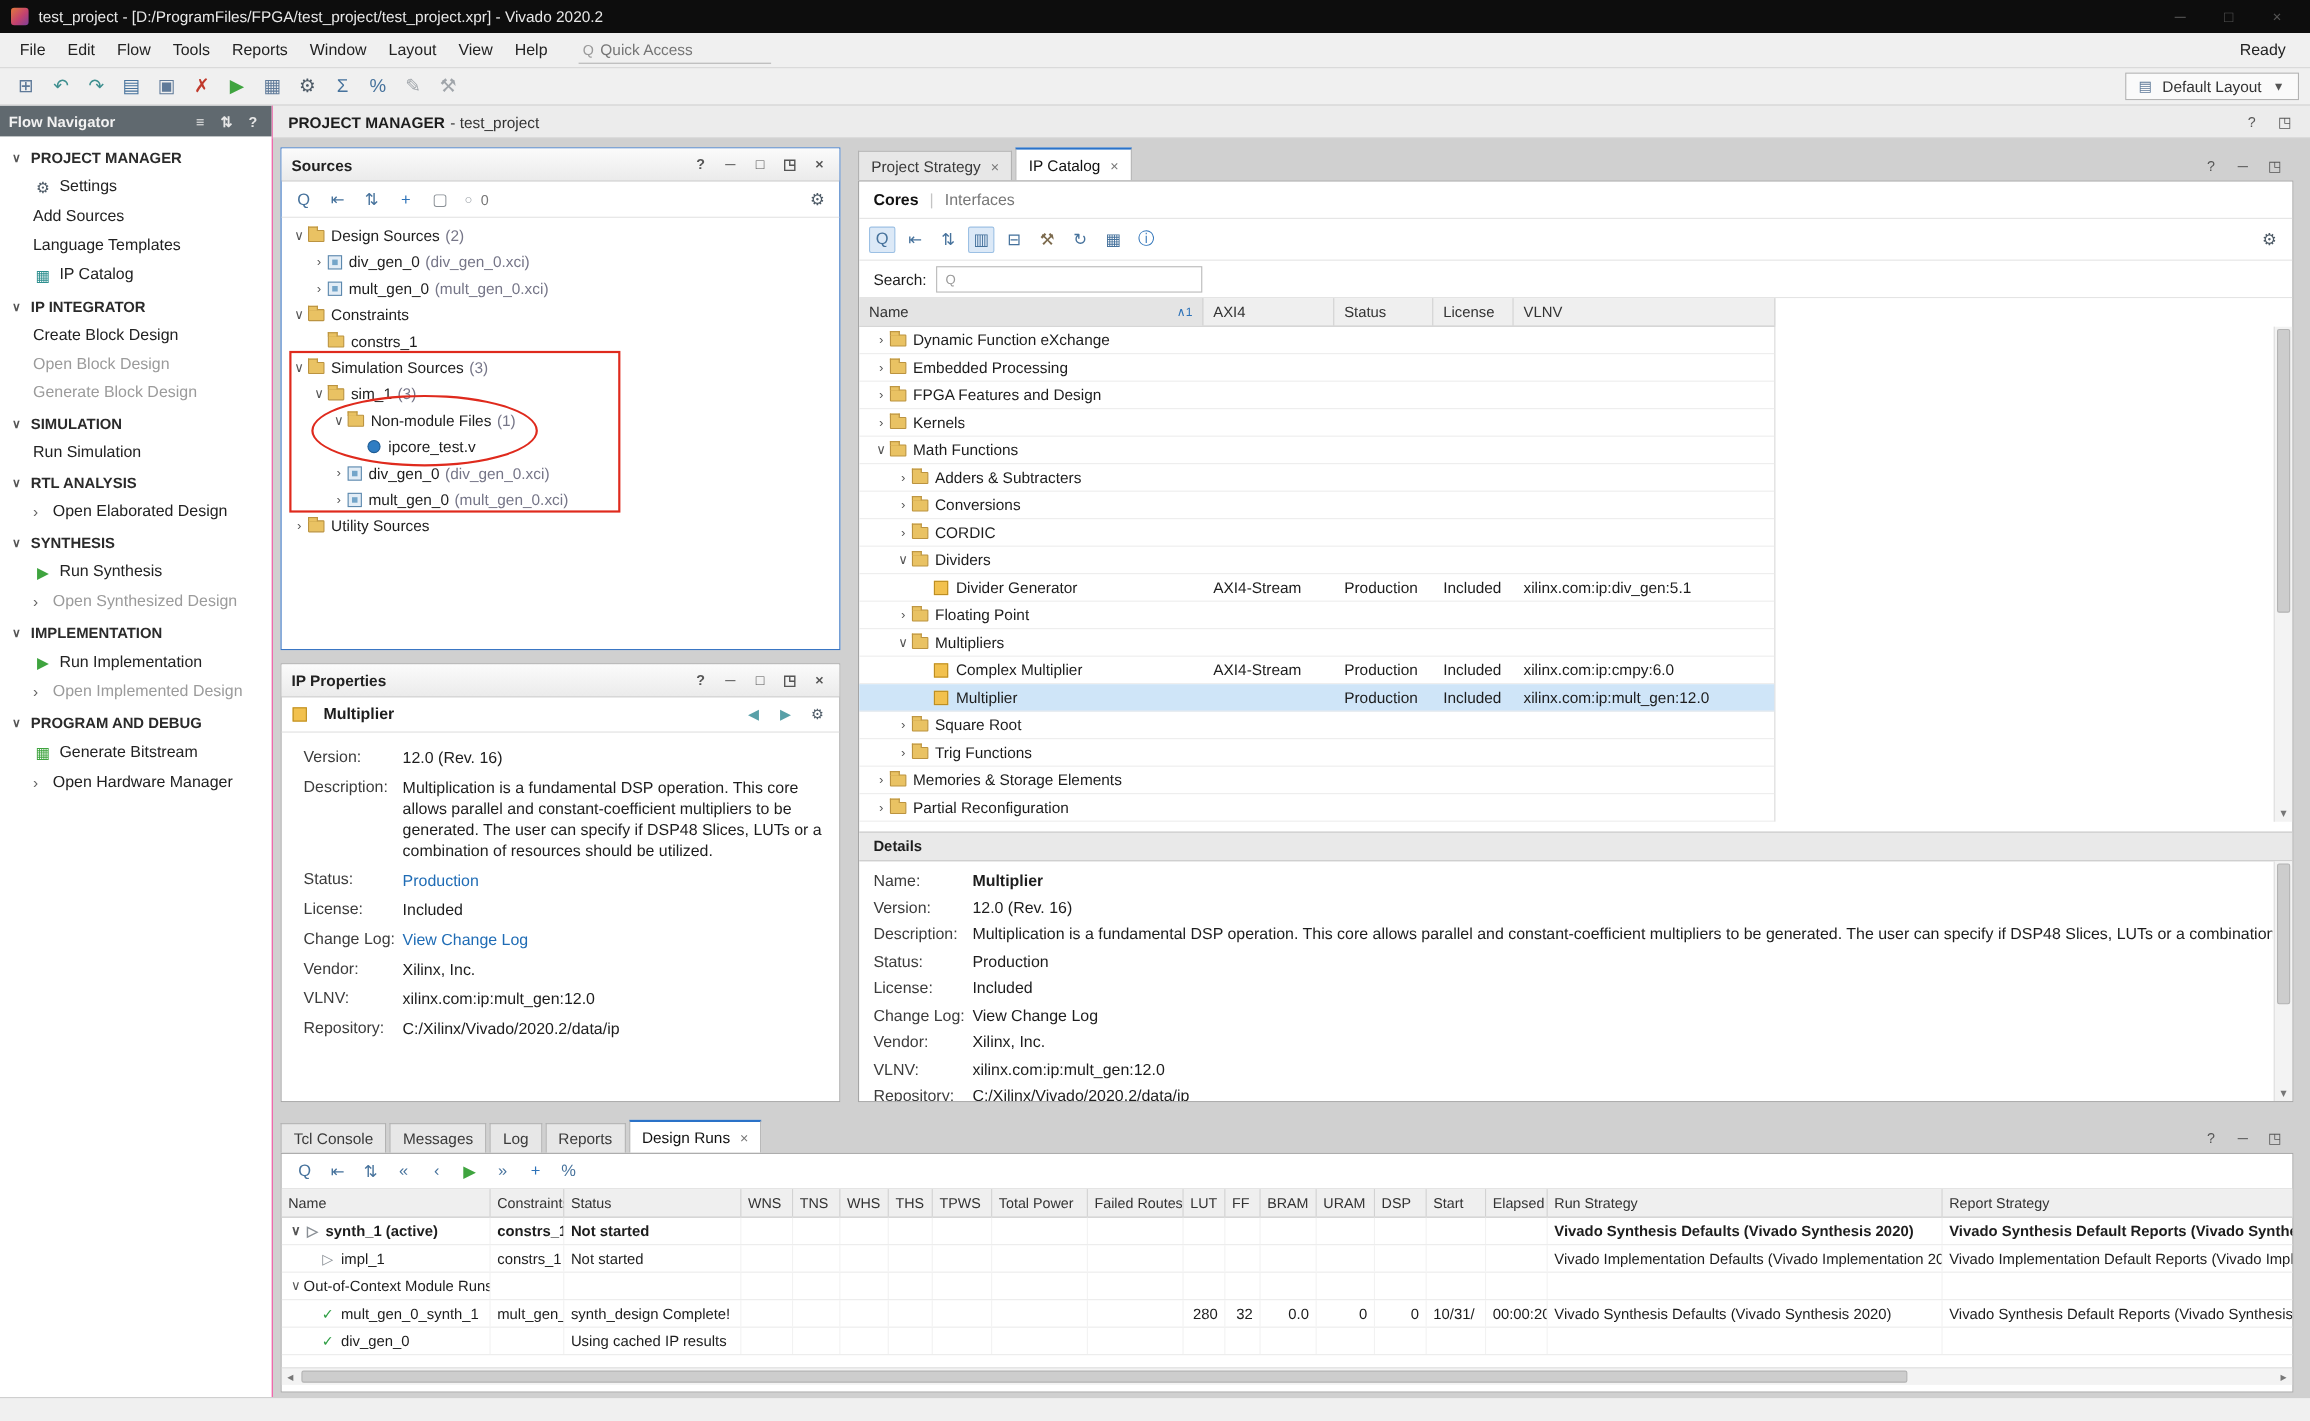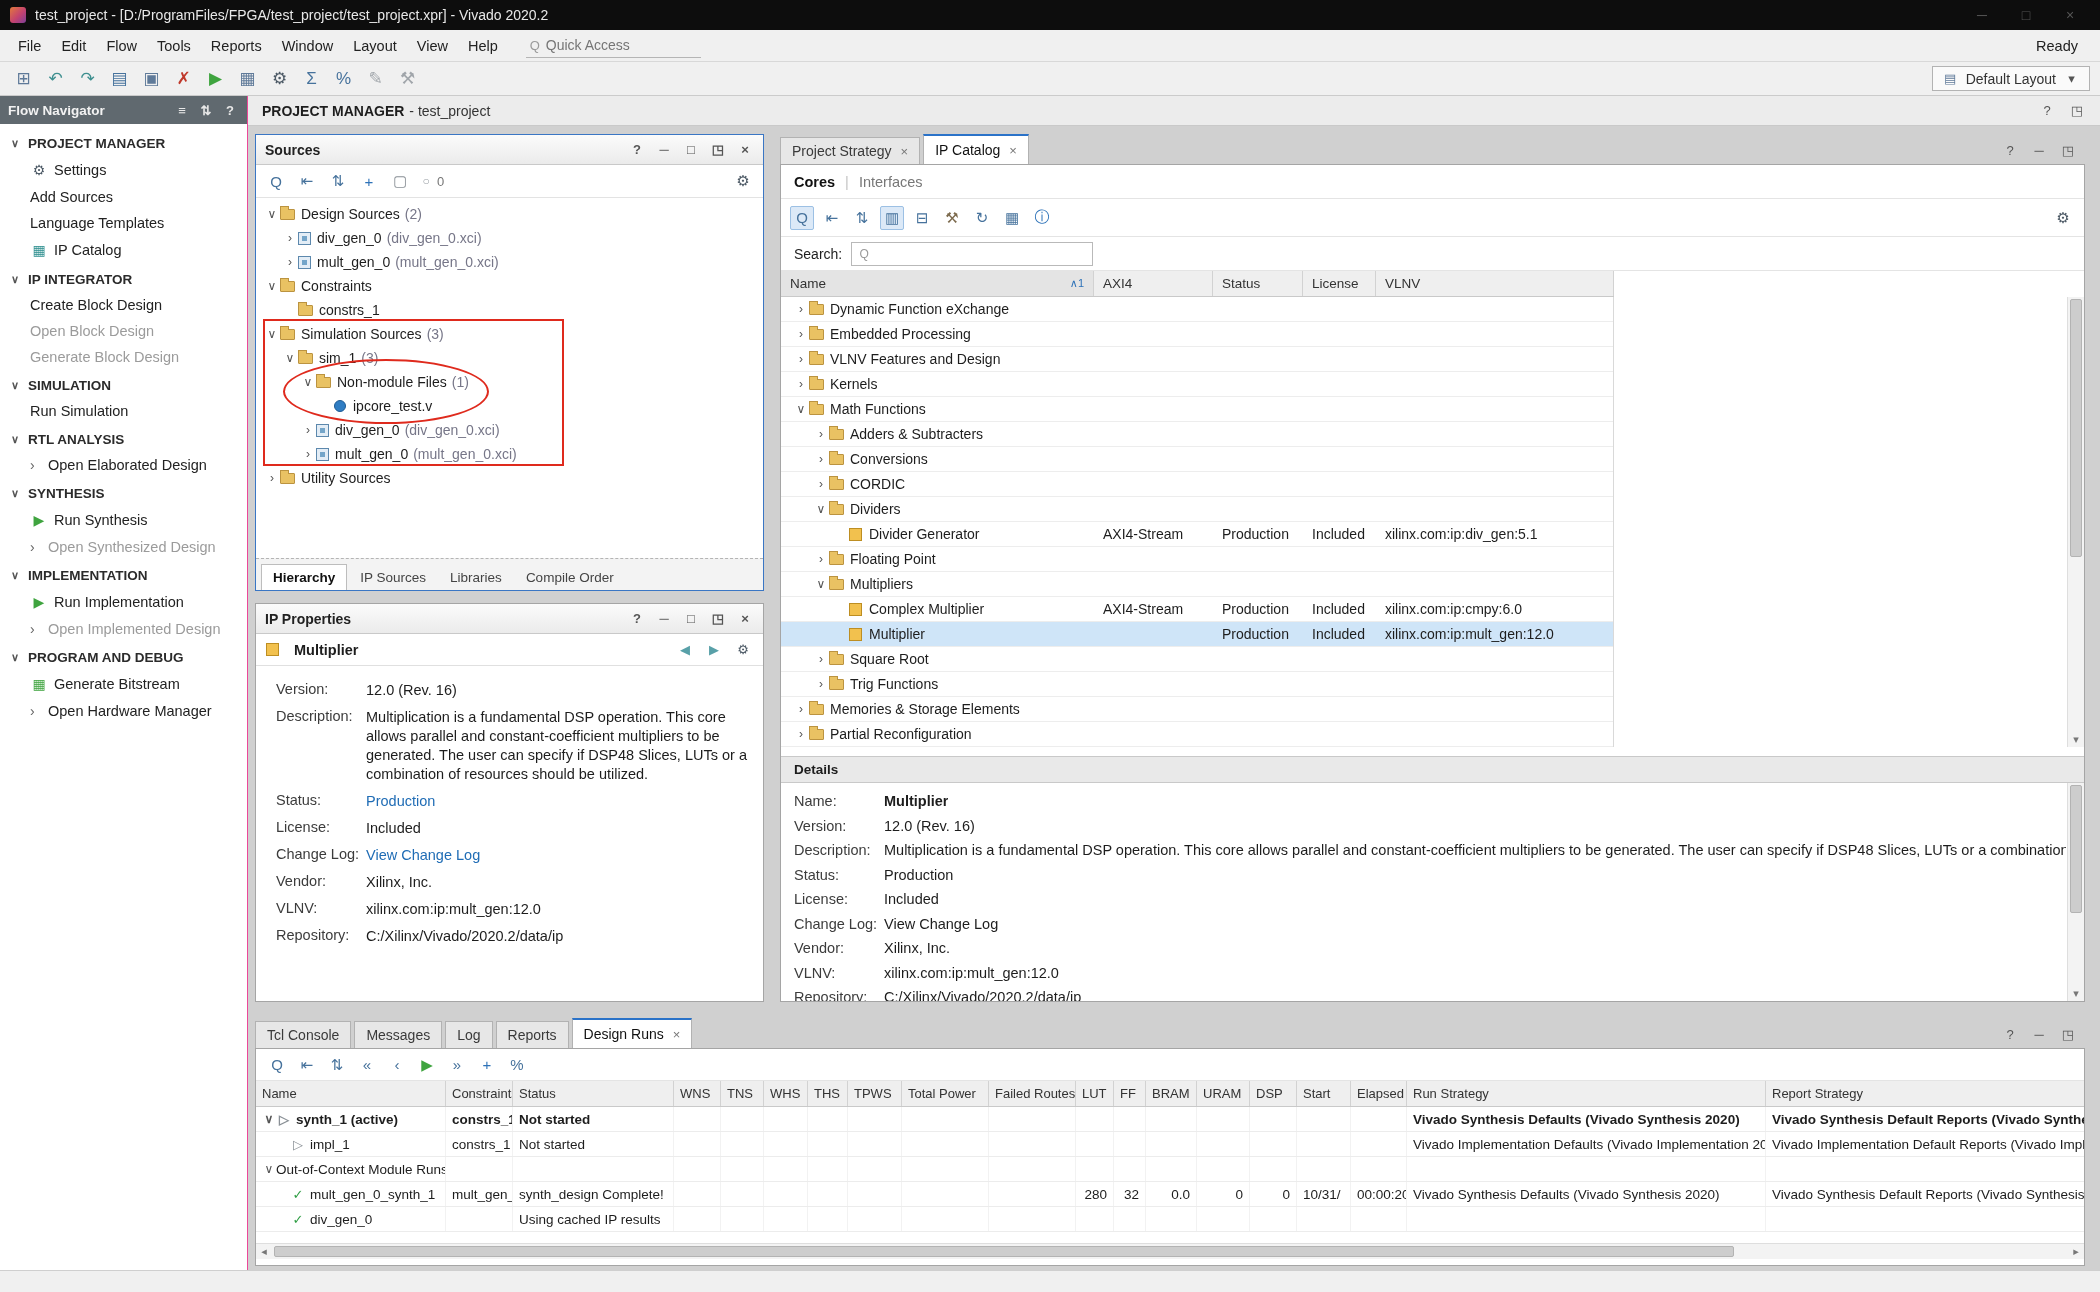--- a/index.html
+++ b/index.html
@@ -434,26 +434,20 @@
           <span class="icon-ipcore"></span>
           <span class="src-label">mult_gen_0</span>
           <span class="suffix">(mult_gen_0.xci)</span>
         </div>
         <div class="src-row" style="padding-left: 8px;">
           <span class="twisty">›</span>
           <span class="icon-folder"></span>
           <span class="src-label">Utility Sources</span>
         </div>
       </div>
-    <div id="src-tabs">
-        <span class="src-tab active">Hierarchy</span>
-        <span class="src-tab">IP Sources</span>
-        <span class="src-tab">Libraries</span>
-        <span class="src-tab">Compile Order</span>
-      </div>
   </div>
 
   <div id="ipprops-panel" class="panel">
     <div class="panel-titlebar">
       <span>IP Properties</span>
       <span class="pt-icons" id="ipp-window-icons">
           <span class="glyph pt-icon" style="color: rgb(85, 85, 85);">?</span>
           <span class="glyph pt-icon" style="color: rgb(85, 85, 85);">─</span>
           <span class="glyph pt-icon" style="color: rgb(85, 85, 85);">□</span>
           <span class="glyph pt-icon" style="color: rgb(85, 85, 85);">◳</span>
@@ -575,21 +569,21 @@
           <div class="cat-name" style="padding-left: 12px;">
             <span class="twisty">›</span>
             <span class="icon-folder"></span>
             <span>Embedded Processing</span>
           </div>
         </div>
         <div class="cat-row">
           <div class="cat-name" style="padding-left: 12px;">
             <span class="twisty">›</span>
             <span class="icon-folder"></span>
-            <span>VLNV Features and Design</span>
+            <span>FPGA Features and Design</span>
           </div>
         </div>
         <div class="cat-row">
           <div class="cat-name" style="padding-left: 12px;">
             <span class="twisty">›</span>
             <span class="icon-folder"></span>
             <span>Kernels</span>
           </div>
         </div>
         <div class="cat-row">

